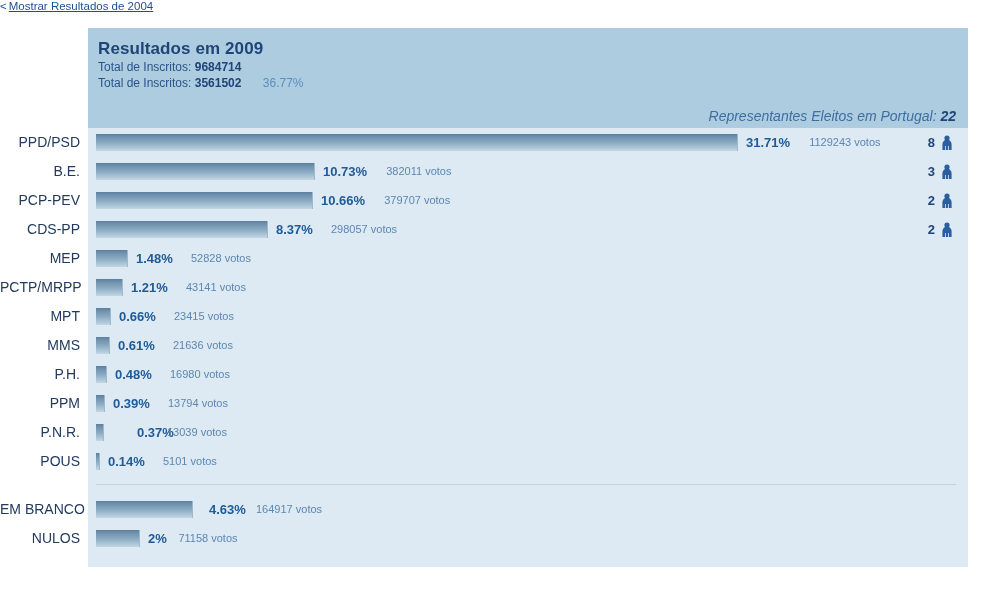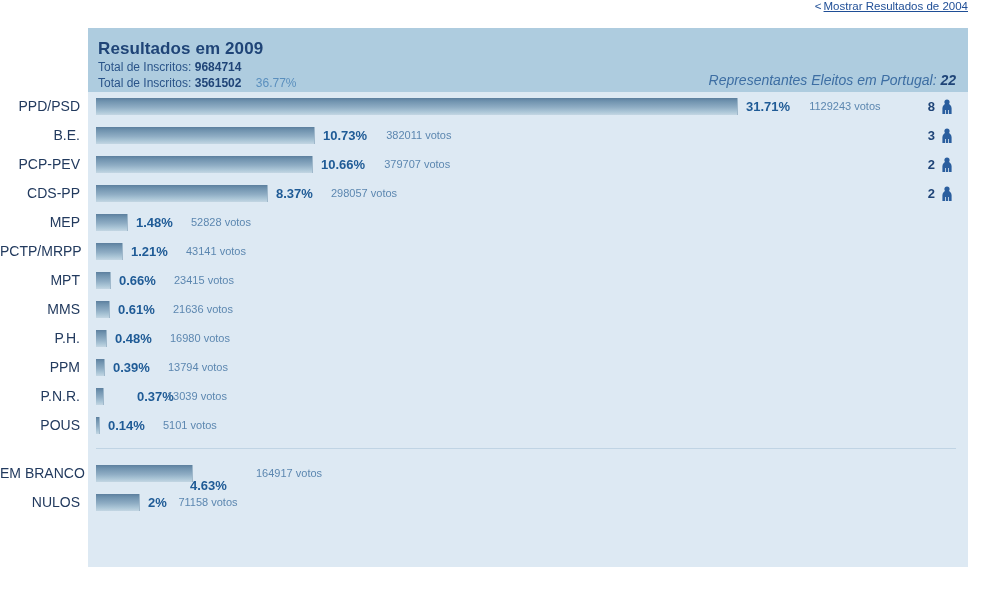--- a/index.html
+++ b/index.html
@@ -16,21 +16,20 @@
     background: #ffffff;
   }
 
   
   .toplink-row {
     position: absolute;
     top: 0px;
     left: 0;
     width: 968px;
     height: 18px;
-    text-align: right;
     font-size: 11.5px;
     color: #1f4e96;
     white-space: nowrap;
   }
   .toplink-row .lt {
     color: #1f4e96;
     margin-right: 2px;
   }
   .toplink-row .lnk {
     color: #1f4e96;
@@ -42,21 +41,21 @@
   .panel {
     position: absolute;
     left: 88px;
     top: 28px;
     width: 880px;
     height: 539px;
     background: #dde9f3;
   }
   .panel-header {
     position: relative;
-    height: 64px;
+    height: 100px;
     background: #aeccdf;
     padding: 10px 14px 0 10px;
     box-sizing: border-box;
   }
   .panel-title {
     font-size: 17px;
     font-weight: bold;
     color: #1f4477;
     letter-spacing: 0.1px;
     line-height: 21px;
@@ -67,21 +66,21 @@
     line-height: 16px;
     white-space: nowrap;
   }
   .panel-sub .strong {
     font-weight: bold;
     color: #1f4477;
   }
   .panel-sub .pct {
     color: #5a8fbe;
     font-weight: normal;
-    margin-left: 11px;
+    margin-left: 18px;
   }
   .reps-line {
     position: absolute;
     right: 12px;
     bottom: 4px;
     font-size: 14px;
     font-style: italic;
     color: #3d6ea3;
     white-space: nowrap;
   }
@@ -316,21 +315,21 @@
       </div>
 
     <div class="divider"></div>
 
     <div class="rows" id="rows-extra">
         <div class="row">
           <div class="row-label">EM BRANCO</div>
           <div class="bar-wrap" style="width: 97px;">
             <div class="bar" style="width: 100%;"></div>
           </div>
-          <div class="pct-label" style="left: 102px; margin-top: 12px;">4.63%</div>
+          <div class="pct-label" style="left: 121px;">4.63%</div>
           <div class="votes-label" style="left: 168px;">164917 votos</div>
         </div>
         <div class="row">
           <div class="row-label">NULOS</div>
           <div class="bar-wrap" style="width: 44px;">
             <div class="bar" style="width: 100%;"></div>
           </div>
           <div class="pct-label" style="left: 60px;">2%</div>
           <div class="votes-label" style="left: 90.4px;">71158 votos</div>
         </div>

